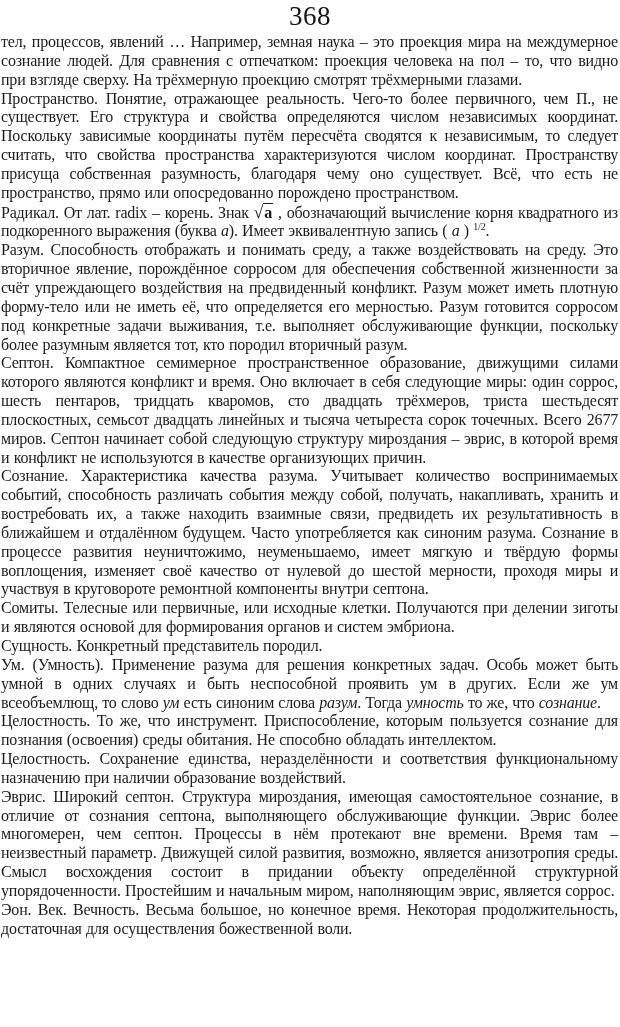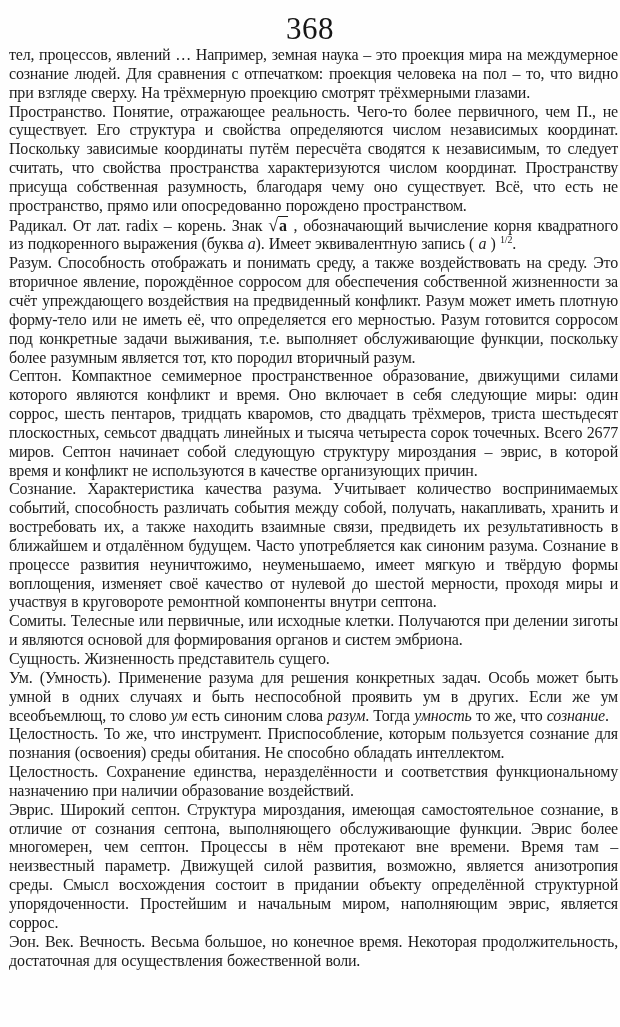--- a/index.html
+++ b/index.html
@@ -15,29 +15,29 @@
     color: #1c1c1c;
   }
   .page {
     width: 620px;
     height: 1027px;
     background: #fefefe;
     box-sizing: border-box;
   }
   .page-number {
     text-align: center;
-    font-size: 31px;
+    font-size: 27px;
     line-height: 30px;
-    padding-top: 14px;
+    padding-top: 1px;
     letter-spacing: 0.5px;
     color: #161616;
   }
   .text-block {
     box-sizing: border-box;
-    padding: 2px 2px 0 9px;
+    padding: 2px 2px 0 1px;
     font-size: 16px;
     line-height: 18.85px;
     text-align: justify;
     letter-spacing: -0.2px;
     word-spacing: 0.5px;
     color: #1c1c1c;
   }
   .text-block p {
     margin: 0;
     padding: 0;
@@ -67,20 +67,20 @@
 <div class="page">
   <div class="page-number">368</div>
   <div class="text-block">
       <p><span class="run-n">тел, процессов, явлений … Например, земная наука – это проекция мира на междумерное сознание людей. Для сравнения с отпечатком: проекция человека на пол – то, что видно при взгляде сверху. На трёхмерную проекцию смотрят трёхмерными глазами.</span></p>
       <p><span class="run-b">Пространство</span><span class="run-n">. Понятие, отражающее реальность. Чего-то более первичного, чем </span><span class="run-b">П.,</span><span class="run-n"> не существует. Его структура и свойства определяются числом независимых координат. Поскольку зависимые координаты путём пересчёта сводятся к независимым, то следует считать, что свойства пространства характеризуются числом координат. Пространству присуща собственная разумность, благодаря чему оно существует. Всё, что есть не пространство, прямо или опосредованно порождено пространством.</span></p>
       <p><span class="run-b">Радикал</span><span class="run-n">. От лат. radix – корень. Знак </span><span class="rad"><span class="rad-sign">√</span><span class="rad-arg">а</span></span><span class="run-n"> , обозначающий вычисление корня квадратного из подкоренного выражения (буква </span><span class="run-i">а</span><span class="run-n">). Имеет эквивалентную запись ( </span><span class="run-i">а</span><span class="run-n"> ) </span><span class="run-sup">1/2</span><span class="run-n">.</span></p>
       <p><span class="run-b">Разум.</span><span class="run-n"> Способность отображать и понимать среду, а также воздействовать на среду. Это вторичное явление, порождённое сорросом для обеспечения собственной жизненности за счёт упреждающего воздействия на предвиденный конфликт. Разум может иметь плотную форму-тело или не иметь её, что определяется его мерностью. Разум готовится сорросом под конкретные задачи выживания, т.е. выполняет обслуживающие функции, поскольку более разумным является тот, кто породил вторичный разум.</span></p>
       <p><span class="run-b">Септон</span><span class="run-n">. Компактное семимерное пространственное образование, движущими силами которого являются конфликт и время. Оно включает в себя следующие миры: один соррос, шесть пентаров, тридцать кваромов, сто двадцать трёхмеров, триста шестьдесят плоскостных, семьсот двадцать линейных и тысяча четыреста сорок точечных. Всего 2677 миров. Септон начинает собой следующую структуру мироздания – эврис, в которой время и конфликт не используются в качестве организующих причин.</span></p>
       <p><span class="run-b">Сознание</span><span class="run-n">. Характеристика качества разума. Учитывает количество воспринимаемых событий, способность различать события между собой, получать, накапливать, хранить и востребовать их, а также находить взаимные связи, предвидеть их результативность в ближайшем и отдалённом будущем. Часто употребляется как синоним разума. Сознание в процессе развития неуничтожимо, неуменьшаемо, имеет мягкую и твёрдую формы воплощения, изменяет своё качество от нулевой до шестой мерности, проходя миры и участвуя в круговороте ремонтной компоненты внутри септона.</span></p>
       <p><span class="run-b">Сомиты</span><span class="run-n">. Телесные или первичные, или исходные клетки. Получаются при делении зиготы и являются основой для формирования органов и систем эмбриона.</span></p>
-      <p><span class="run-b">Сущность.</span><span class="run-n"> Жизненность представитель сущего.</span></p>
+      <p><span class="run-b">Сущность.</span><span class="run-n"> Конкретный представитель породил.</span></p>
       <p><span class="run-b">Ум. (Умность).</span><span class="run-n"> Применение разума для решения конкретных задач. Особь может быть умной в одних случаях и быть неспособной проявить ум в других. Если же ум всеобъемлющ, то слово </span><span class="run-i">ум</span><span class="run-n"> есть синоним слова </span><span class="run-i">разум</span><span class="run-n">. Тогда </span><span class="run-i">умность</span><span class="run-n"> то же, что </span><span class="run-i">сознание</span><span class="run-n">.</span></p>
       <p><span class="run-b">Целостность.</span><span class="run-n"> То же, что инструмент. Приспособление, которым пользуется сознание для познания (освоения) среды обитания. Не способно обладать интеллектом.</span></p>
       <p><span class="run-b">Целостность.</span><span class="run-n"> Сохранение единства, неразделённости и соответствия функциональному назначению при наличии образование воздействий.</span></p>
       <p><span class="run-b">Эврис</span><span class="run-n">. Широкий септон. Структура мироздания, имеющая самостоятельное сознание, в отличие от сознания септона, выполняющего обслуживающие функции. Эврис более многомерен, чем септон. Процессы в нём протекают вне времени. Время там – неизвестный параметр. Движущей силой развития, возможно, является анизотропия среды. Смысл восхождения состоит в придании объекту определённой структурной упорядоченности. Простейшим и начальным миром, наполняющим эврис, является соррос.</span></p>
       <p><span class="run-b">Эон</span><span class="run-n">. Век. Вечность. Весьма большое, но конечное время. Некоторая продолжительность, достаточная для осуществления божественной воли.</span></p>
     </div>
 </div>
 
 </body></html>

